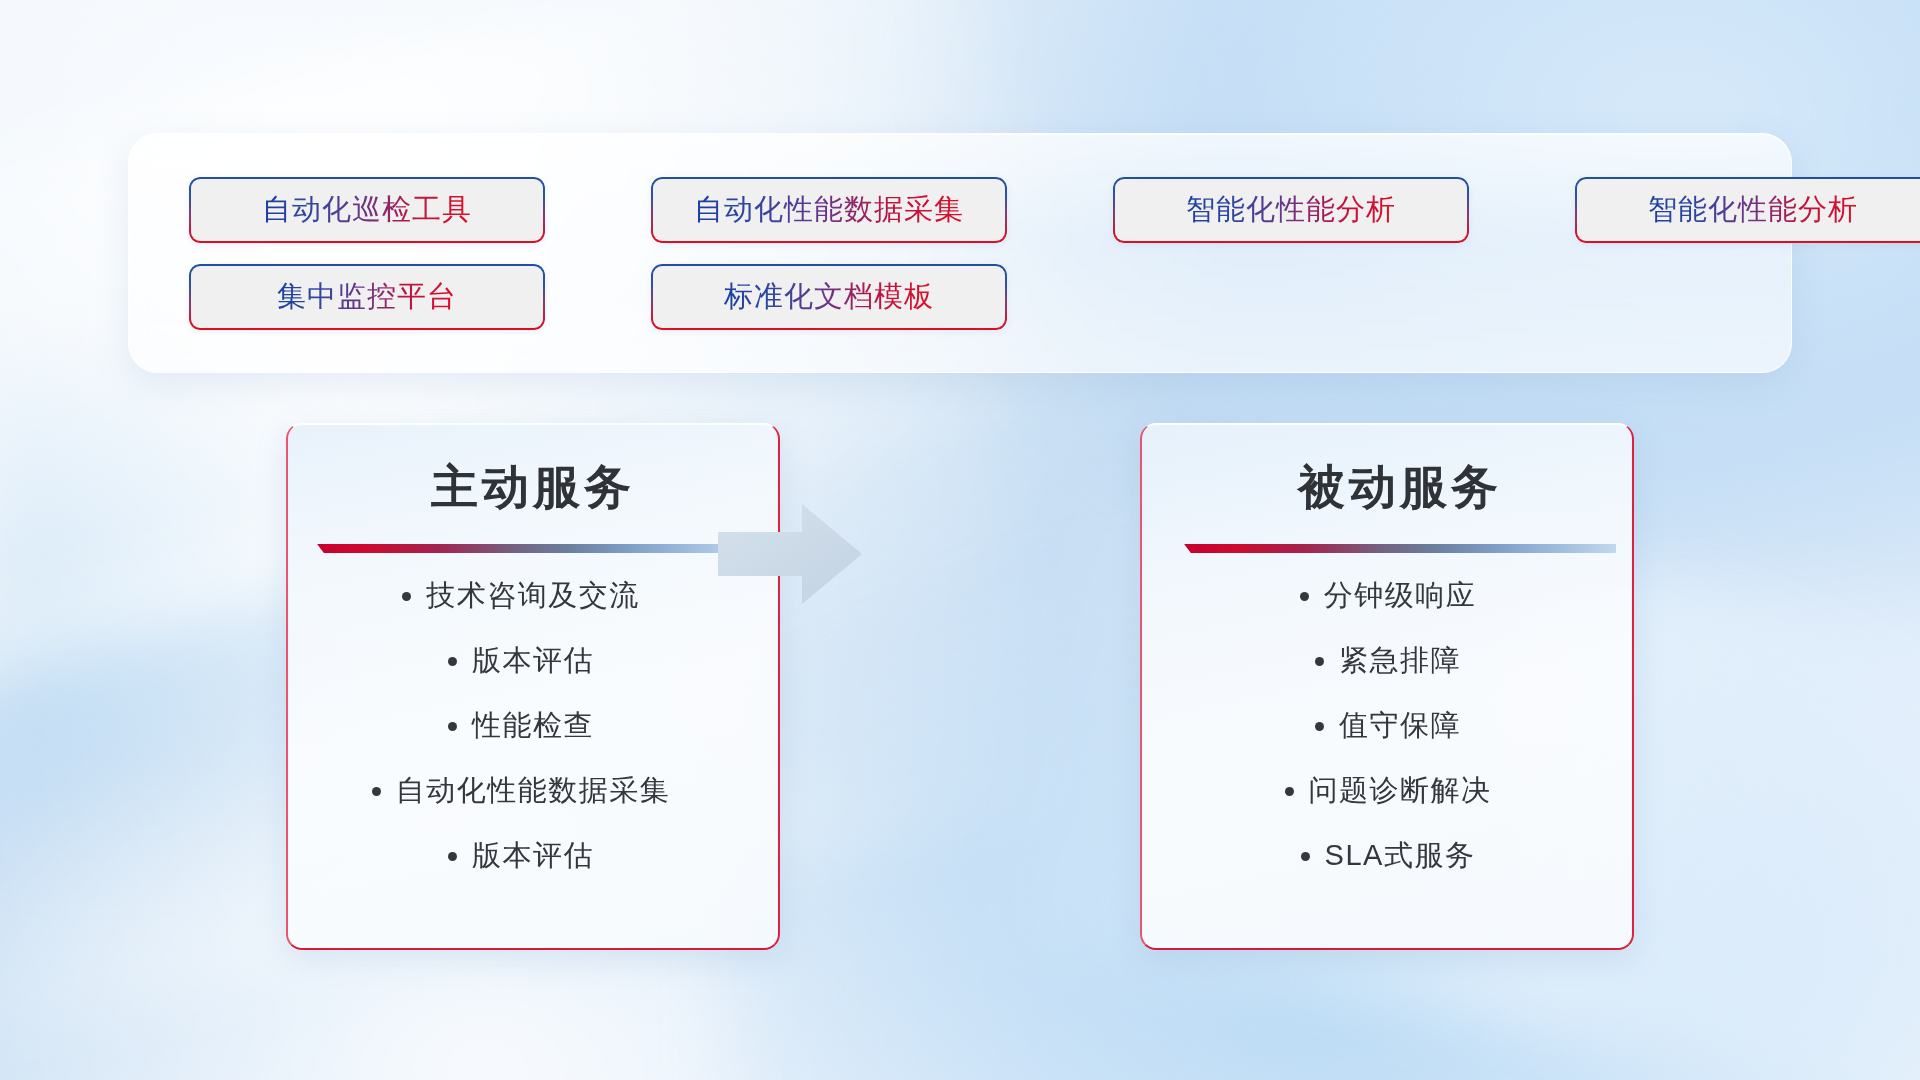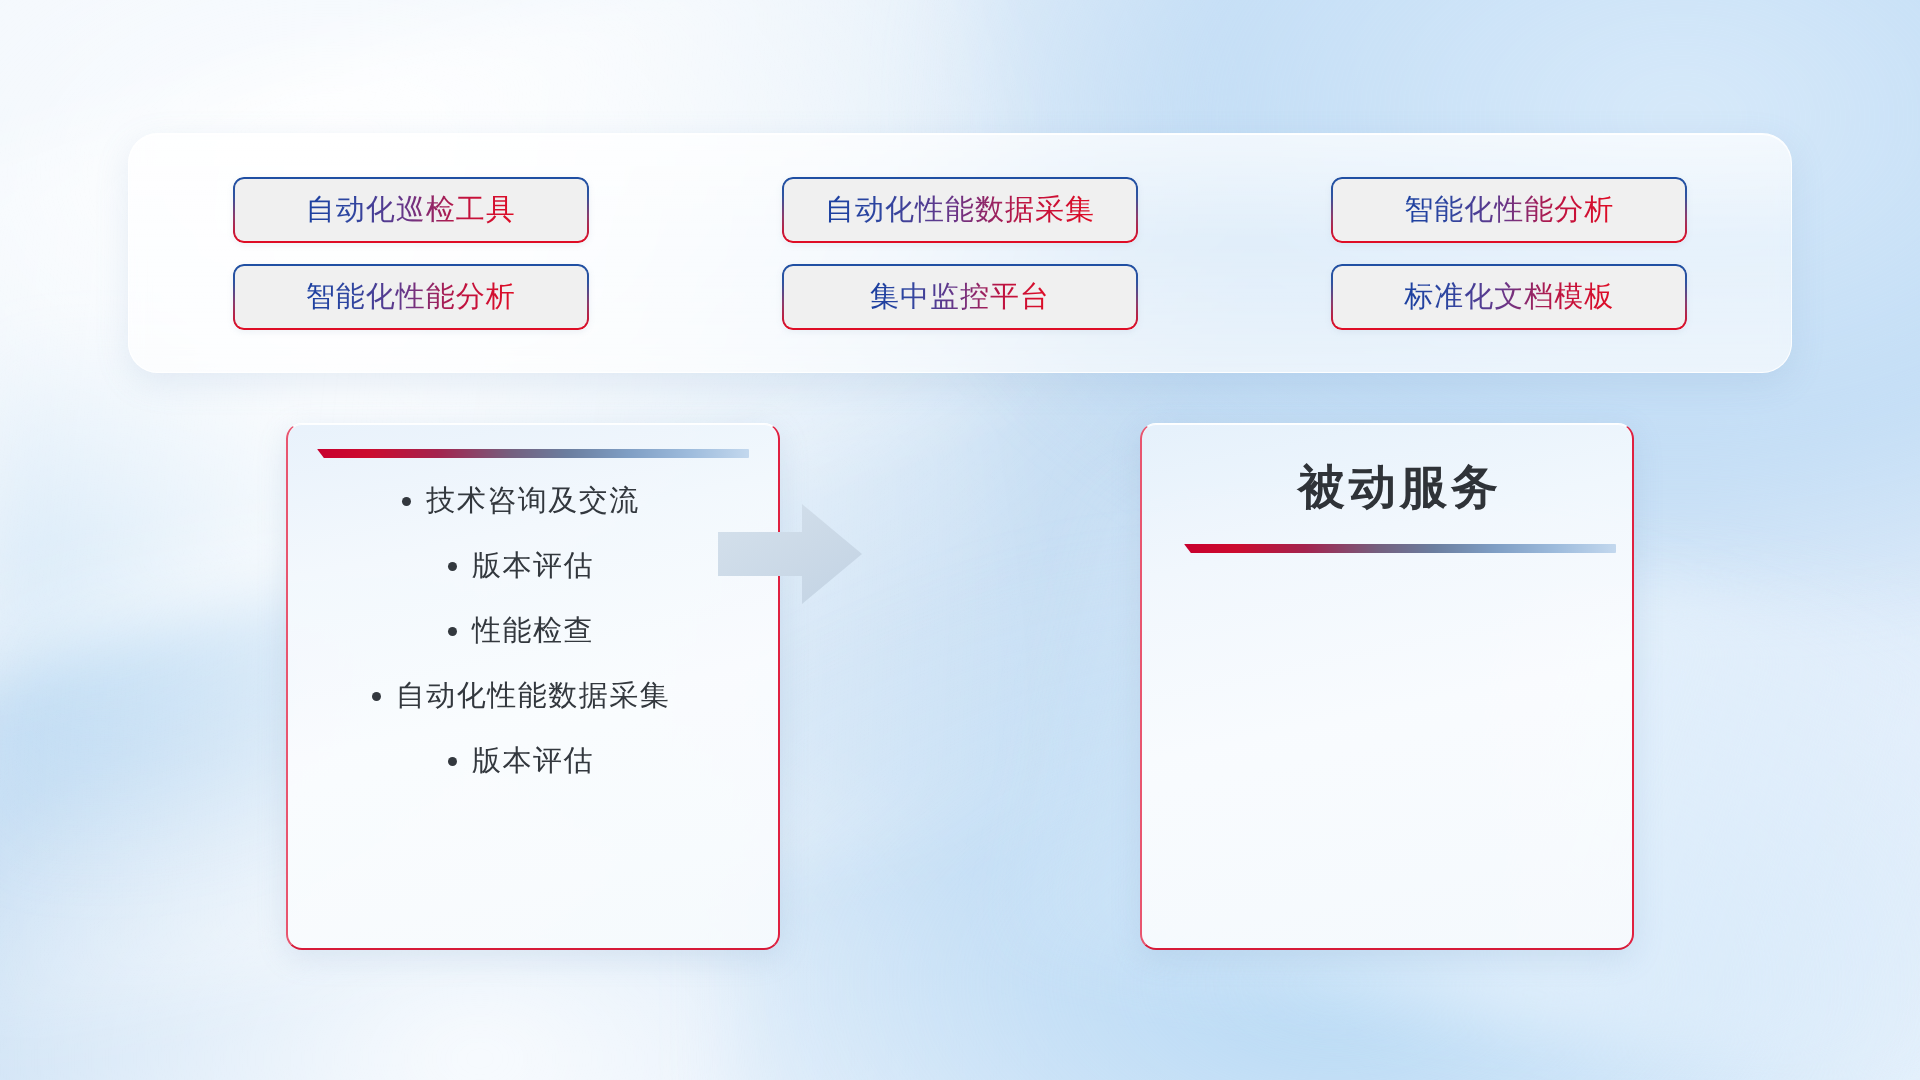--- a/index.html
+++ b/index.html
@@ -67,21 +67,21 @@
     border-radius:30px;
     background:linear-gradient(180deg, rgba(255,255,255,0.74) 0%, rgba(255,255,255,0.5) 45%, rgba(255,255,255,0.66) 100%);
     border:1px solid rgba(255,255,255,0.85);
     box-shadow:0 10px 34px rgba(110,150,195,0.16), inset 0 1px 0 rgba(255,255,255,0.95);
     backdrop-filter:blur(10px);
     display:flex; align-items:center; justify-content:center;
   }
   .pill-grid {
     width:100%; height:100%;
     display:grid;
-    grid-template-columns:repeat(3,1fr);
+    grid-template-columns:repeat(4,1fr);
     grid-template-rows:repeat(2,1fr);
     column-gap:106px; row-gap:16px;
     padding:40px 60px;
     place-items:center;
   }
   .pill {
     position:relative;
     width:356px; height:66px;
     border-radius:11px;
     background:#f0f0f0;
@@ -194,20 +194,21 @@
       </div>
 
       <div class="pill">
         <span class="pill-text">标准化文档模板</span>
       </div>
 
     </div>
   </section>
 
   <section class="card left">
+    <h2 class="card-title">主动服务</h2>
 
     <div class="divider-wrap">
       <div class="divider"></div>
     </div>
 
     <ul class="card-list">
       <li class="card-list-item">技术咨询及交流</li>
       <li class="card-list-item">版本评估</li>
       <li class="card-list-item">性能检查</li>
       <li class="card-list-item">自动化性能数据采集</li>
@@ -228,15 +229,22 @@
     </svg>
   </div>
 
   <section class="card right">
     <h2 class="card-title">被动服务</h2>
 
     <div class="divider-wrap">
       <div class="divider"></div>
     </div>
 
+    <ul class="card-list">
+      <li class="card-list-item">分钟级响应</li>
+      <li class="card-list-item">紧急排障</li>
+      <li class="card-list-item">值守保障</li>
+      <li class="card-list-item">问题诊断解决</li>
+      <li class="card-list-item">SLA式服务</li>
+    </ul>
   </section>
 
 </div>
 
 </body></html>

